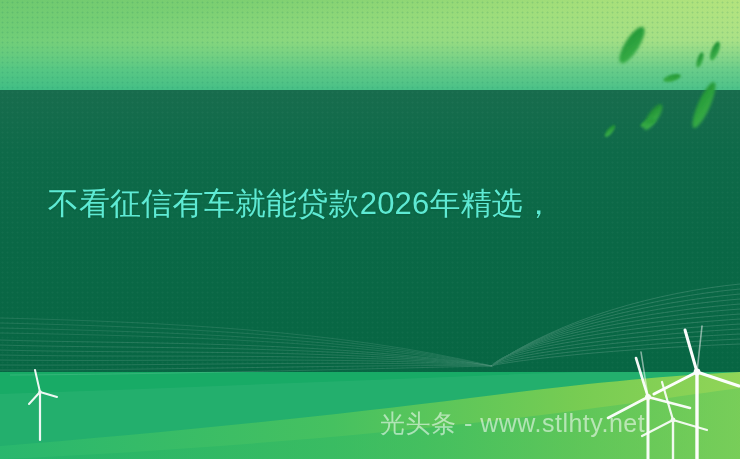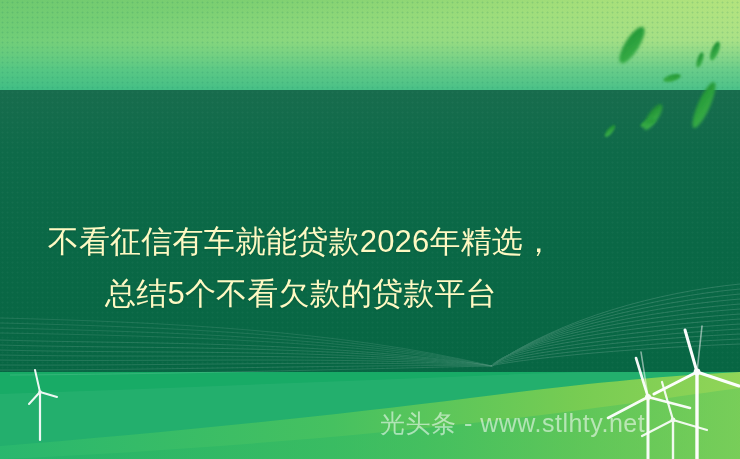--- a/index.html
+++ b/index.html
@@ -96,27 +96,26 @@
     pointer-events: none;
   }
 
   
   #title-block {
     position: absolute;
     left: 0;
     top: 178px;
     width: 602px;
     text-align: center;
-    color: #fef9c3;
+    color: #5eead4;
     font-size: 31px;
     line-height: 52px;
     letter-spacing: 0.2px;
     font-weight: 400;
     text-shadow: 0 1px 2px rgba(0,0,0,0.12);
-    margin-top: 38px;
   }
   #title-block .tline { display: block; white-space: nowrap; }
 
   
   #watermark {
     position: absolute;
     left: 380px;
     top: 406px;
     font-size: 25px;
     line-height: 34px;
@@ -282,18 +281,17 @@
 
       <g opacity="0.5">
         <line x1="648" y1="397" x2="641" y2="352" stroke-width="1.6"></line>
         <line x1="697" y1="372" x2="702" y2="326" stroke-width="1.6"></line>
       </g>
     </g>
   </svg>
 
   <div id="title-block">
     <span class="tline">不看征信有车就能贷款2026年精选，</span>
-    <span class="tline">总结5个不看欠款的贷款平台</span>
   </div>
 
   <div id="watermark">光头条 - www.stlhty.net</div>
 
 </div>
 
 </body></html>

